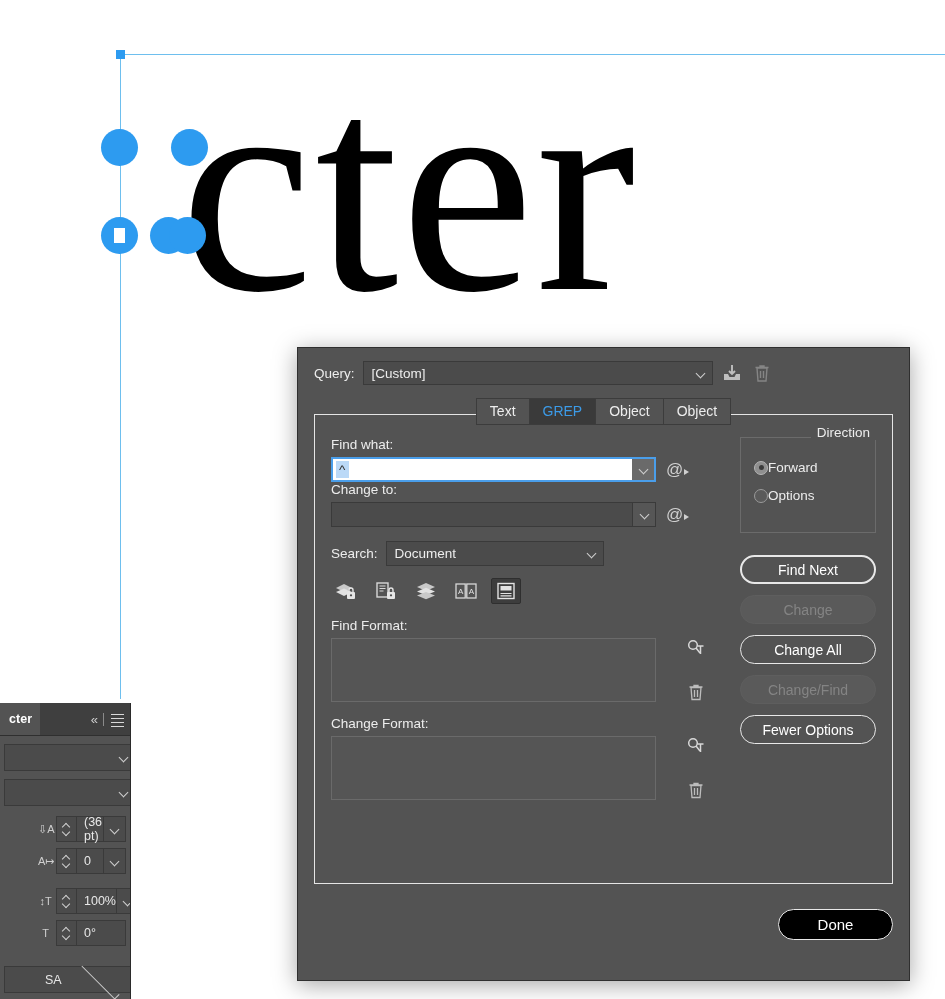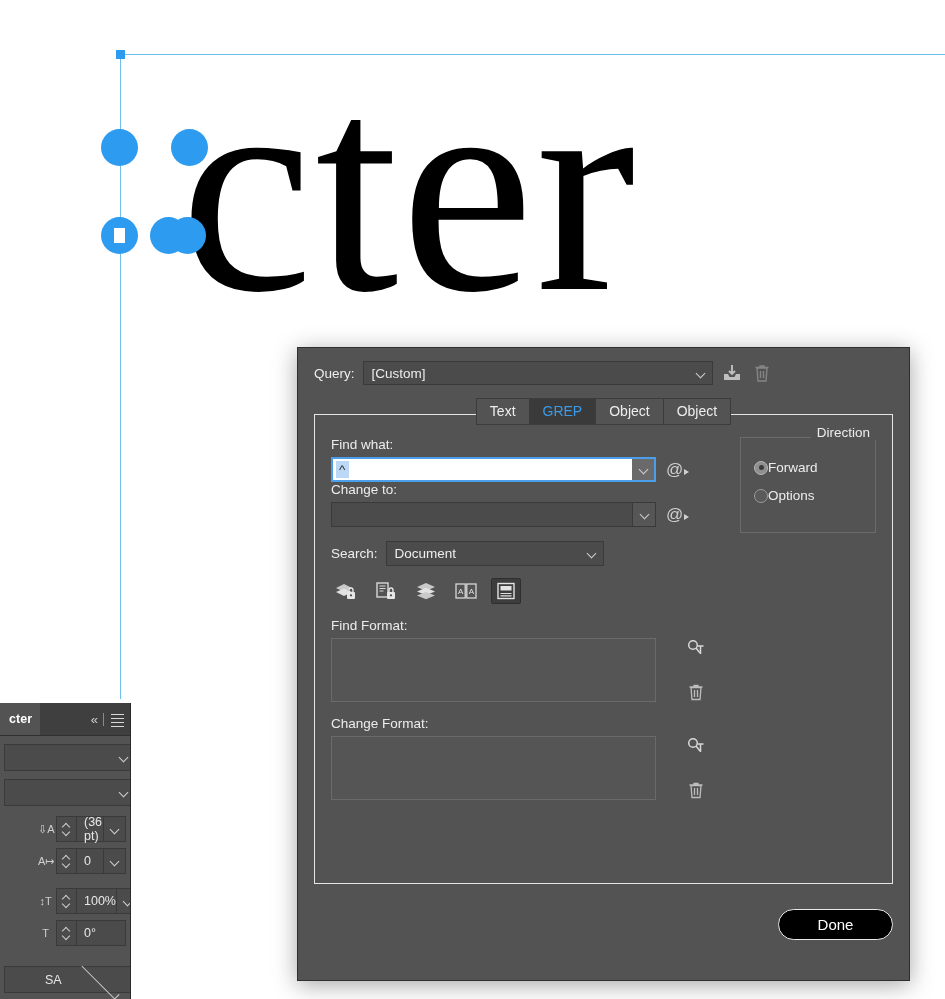--- a/index.html
+++ b/index.html
@@ -514,18 +514,25 @@
               <span class="dot"></span>
             </span>
           <span>Forward</span>
         </div>
         <div class="radio-row">
           <span class="radio"></span>
           <span>Options</span>
         </div>
       </div>
 
+      <div class="right-buttons" style="top:140px;">
+        <div class="btn default rb">Find Next</div>
+        <div class="btn disabled rb">Change</div>
+        <div class="btn rb">Change All</div>
+        <div class="btn disabled rb">Change/Find</div>
+        <div class="btn rb">Fewer Options</div>
+      </div>
 
     </div>
 
     <div id="done-btn">Done</div>
   </div>
 </div>
 
 </body></html>

